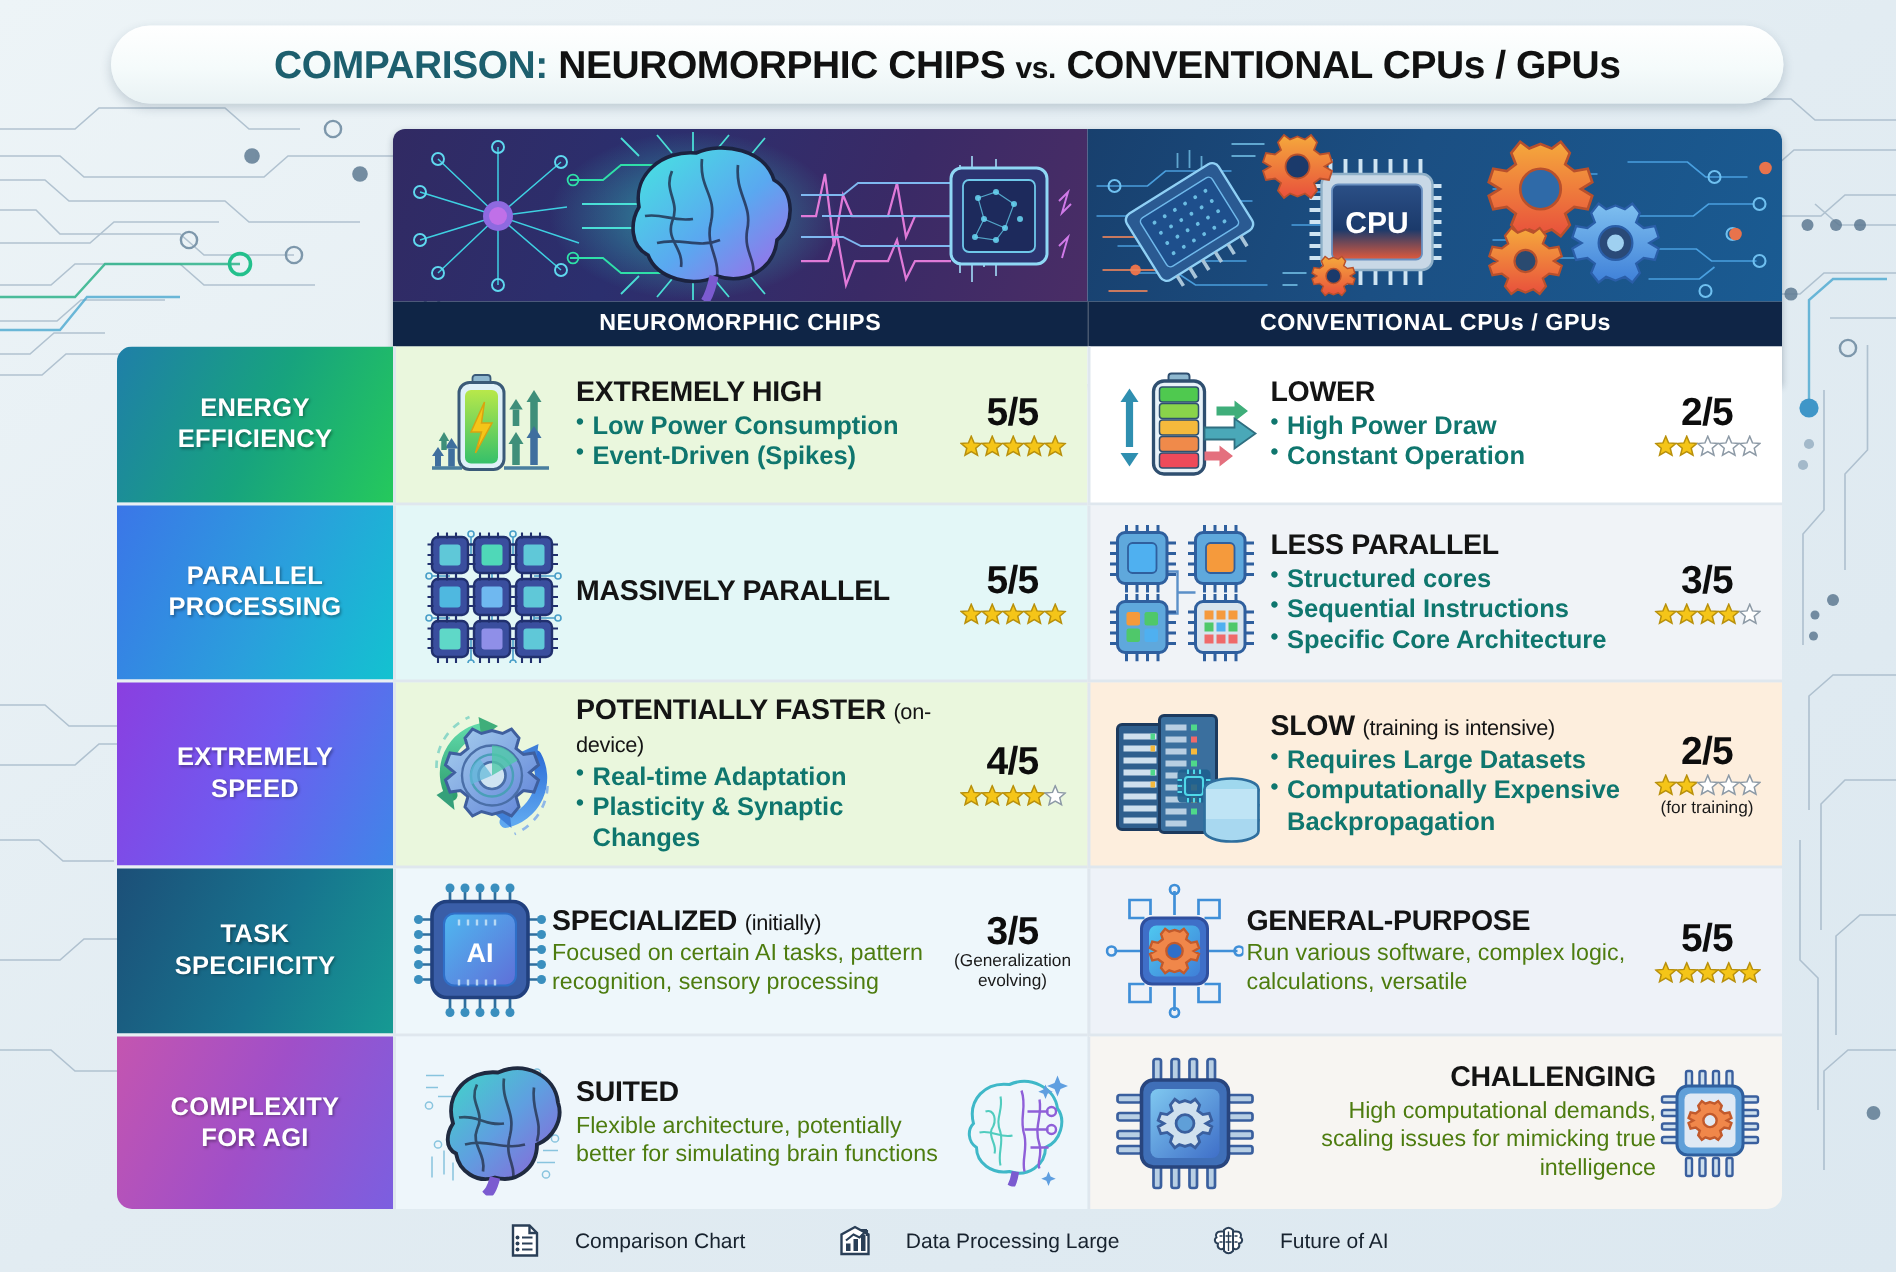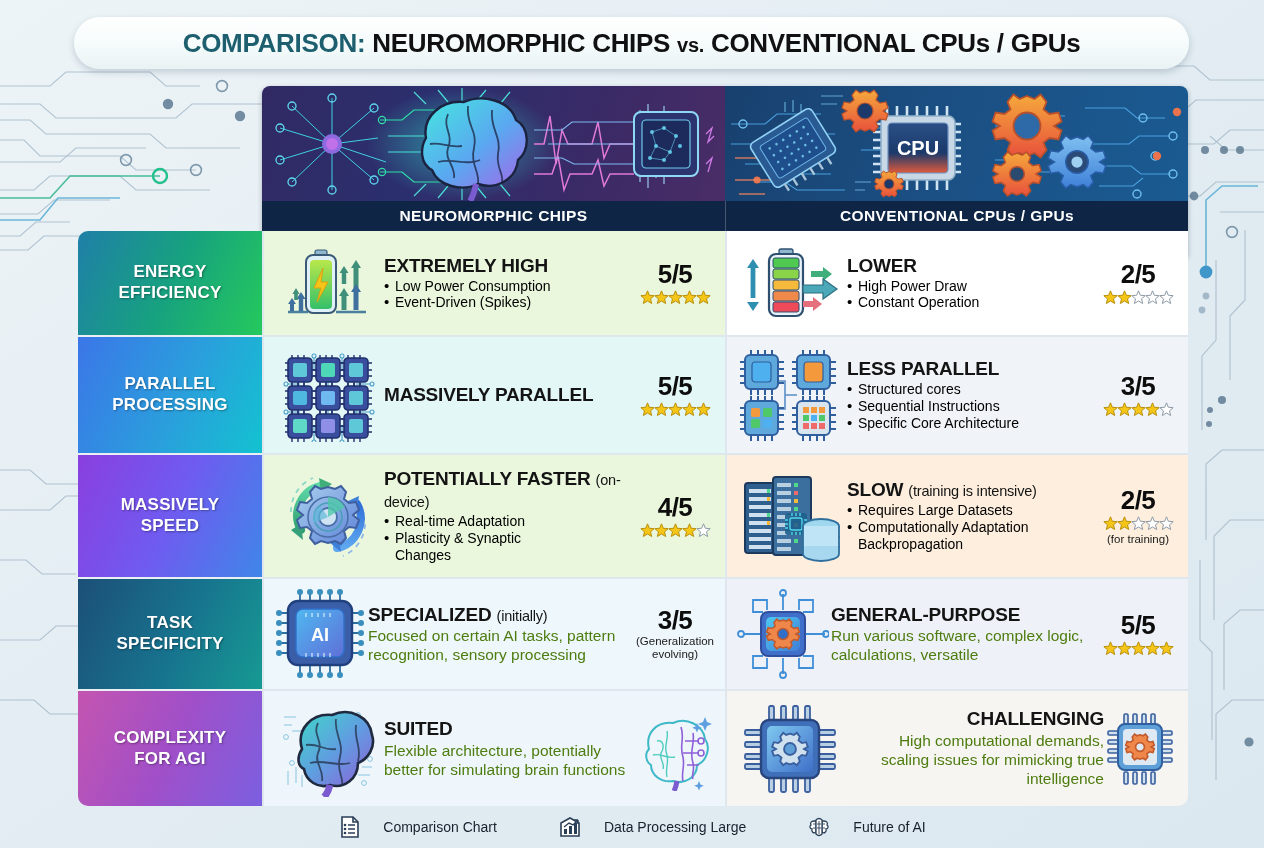--- a/index.html
+++ b/index.html
@@ -152,25 +152,26 @@
     font-size: 19px;
     font-weight: bold;
     color: #141414;
     line-height: 1.15;
     margin-bottom: 1px;
     letter-spacing: -.2px;
   }
   .hd .sub { font-size: 14.5px; font-weight: normal; }
   ul.pts { list-style: none; }
   ul.pts li {
-    font-size: 14px;
-    color: #000000;
+    font-size: 17px;
+    color: #0f766e;
     line-height: 1.2;
     padding-left: 11px;
     position: relative;
+    font-weight: bold;
   }
   ul.pts li::before {
     content: "\2022";
     position: absolute;
     left: 0; top: -1px;
     font-size: 15px;
   }
   ul.pts li.cont { padding-left: 11px; }
   ul.pts li.cont::before { content: ""; }
   .plain { font-size: 15.5px; color: #4d7c0f; line-height: 1.23; }
@@ -816,21 +817,21 @@
               </svg><svg width="15" height="15" viewBox="0 0 18 18">
                 <path d="M9 1 L11.2 6.3 L17 6.8 L12.6 10.6 L14 16.2 L9 13.2 L4 16.2 L5.4 10.6 L1 6.8 L6.8 6.3 Z" fill="#ffffff" stroke="#8d9aa6" stroke-width="1.2"></path>
               </svg></div>
         </div>
       </div>
     </div>
 
     <div class="row row-2">
       <div class="lbl" style="background:linear-gradient(115deg,#8a3fe0 0%,#6f5bf0 50%,#3f86e8 100%)">
         <div>
-          <div>MASSIVELY</div>
+          <div>EXTREMELY</div>
           <div>SPEED</div>
         </div>
       </div>
       <div class="cell cell-left" style="background:#eaf7dd">
         <div class="ico">
           <svg width="106" height="100" viewBox="0 0 106 100">
             <defs>
               <linearGradient id="gearBlue" x1="0" y1="0" x2="1" y2="1">
                 <stop offset="0%" stop-color="#a8d0ee"></stop>
                   <stop offset="100%" stop-color="#5f82d8"></stop>
@@ -953,21 +954,21 @@
             </g>
           </svg>
         </div>
         <div class="body">
           <div class="hd">
             <span>SLOW</span>
             <span class="sub">(training is intensive)</span>
           </div>
           <ul class="pts">
             <li>Requires Large Datasets</li>
-            <li>Computationally Adaptation</li>
+            <li>Computationally Expensive</li>
             <li class="cont">Backpropagation</li>
           </ul>
         </div>
         <div class="score">
           <div class="num">2/5</div>
           <div class="stars"><svg width="15" height="15" viewBox="0 0 18 18">
                 <path d="M9 1 L11.2 6.3 L17 6.8 L12.6 10.6 L14 16.2 L9 13.2 L4 16.2 L5.4 10.6 L1 6.8 L6.8 6.3 Z" fill="#f5c518" stroke="#b8900c" stroke-width="1.2"></path>
               </svg><svg width="15" height="15" viewBox="0 0 18 18">
                 <path d="M9 1 L11.2 6.3 L17 6.8 L12.6 10.6 L14 16.2 L9 13.2 L4 16.2 L5.4 10.6 L1 6.8 L6.8 6.3 Z" fill="#f5c518" stroke="#b8900c" stroke-width="1.2"></path>
               </svg><svg width="15" height="15" viewBox="0 0 18 18">

